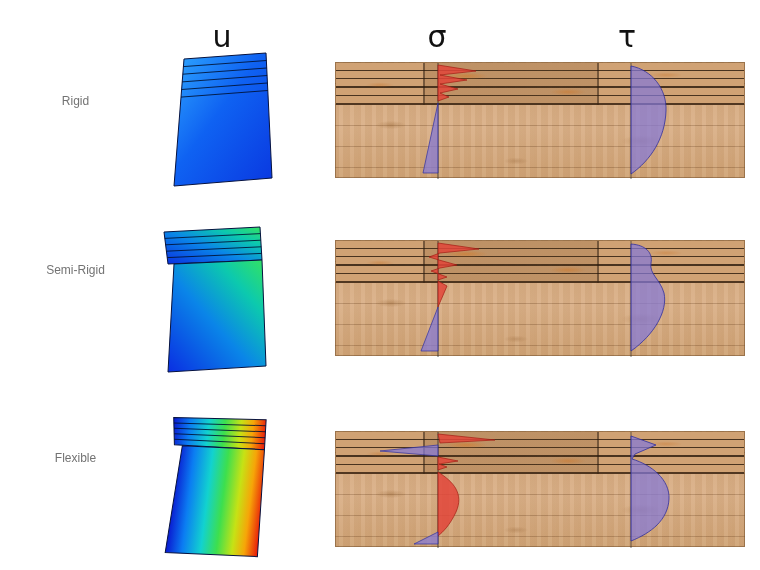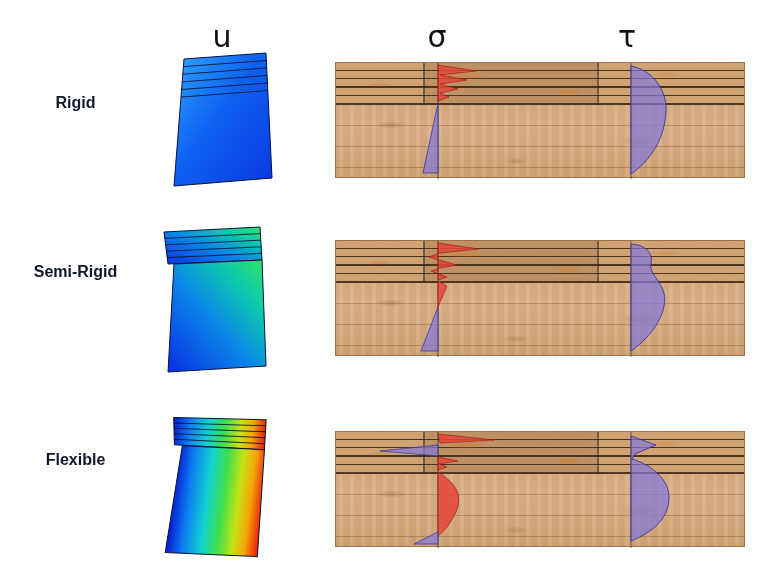--- a/index.html
+++ b/index.html
@@ -6,21 +6,21 @@
   #figure{
     position:relative;width:760px;height:570px;background:#ffffff;overflow:hidden;
     font-family:"Liberation Sans",sans-serif;
   }
   .col-header{
     position:absolute;width:60px;text-align:center;
     font-family:"DejaVu Sans",sans-serif;font-size:30px;color:#111;line-height:34px;
   }
   .row-label{
     position:absolute;left:8px;width:135px;text-align:center;
-    font-size:16px;font-weight:bold;color:#0f172a;
+    font-size:12px;font-weight:normal;color:#737373;
   }
   .ublock{position:absolute;}
   .beam{
     position:absolute;width:410px;height:116px;box-sizing:border-box;
     border:1px solid rgba(115,78,42,.55);
     background:
       radial-gradient(ellipse 22px 6px at 55px 62px, rgba(150,100,50,.38), rgba(150,100,50,0) 70%),
       radial-gradient(ellipse 28px 8px at 305px 78px, rgba(150,100,50,.32), rgba(150,100,50,0) 70%),
       radial-gradient(ellipse 18px 5px at 180px 98px, rgba(140,90,45,.28), rgba(140,90,45,0) 70%),
       repeating-linear-gradient(90deg, rgba(130,85,45,.07) 0 3px, rgba(255,255,255,.05) 3px 7px, rgba(120,80,40,.06) 7px 11px),

